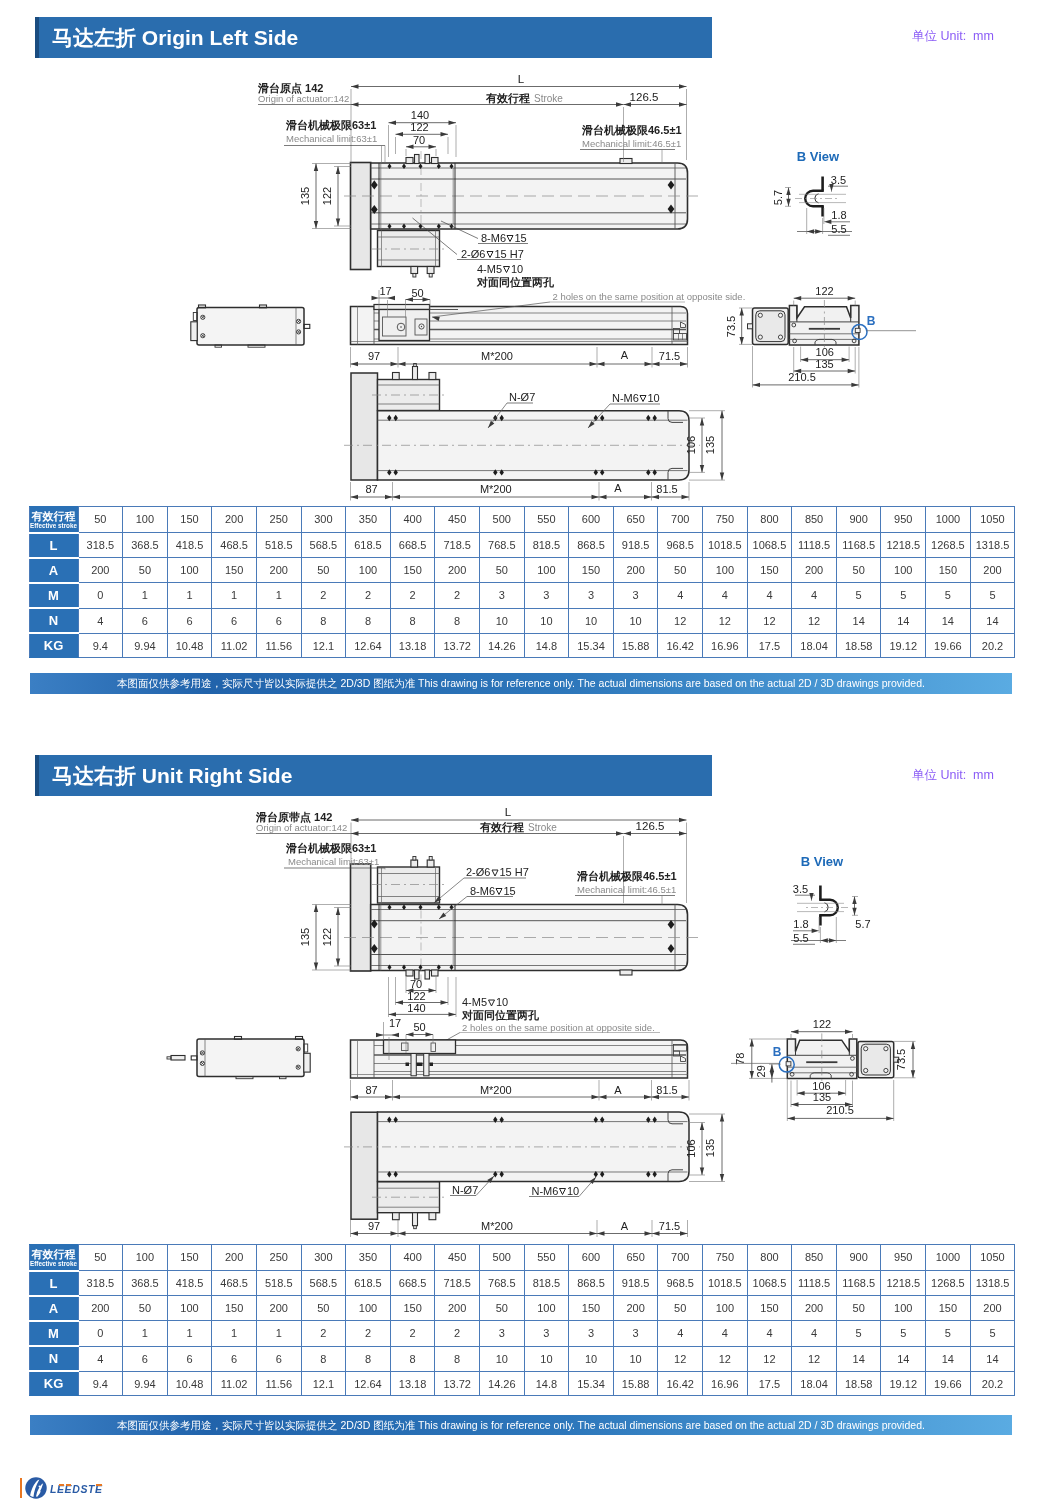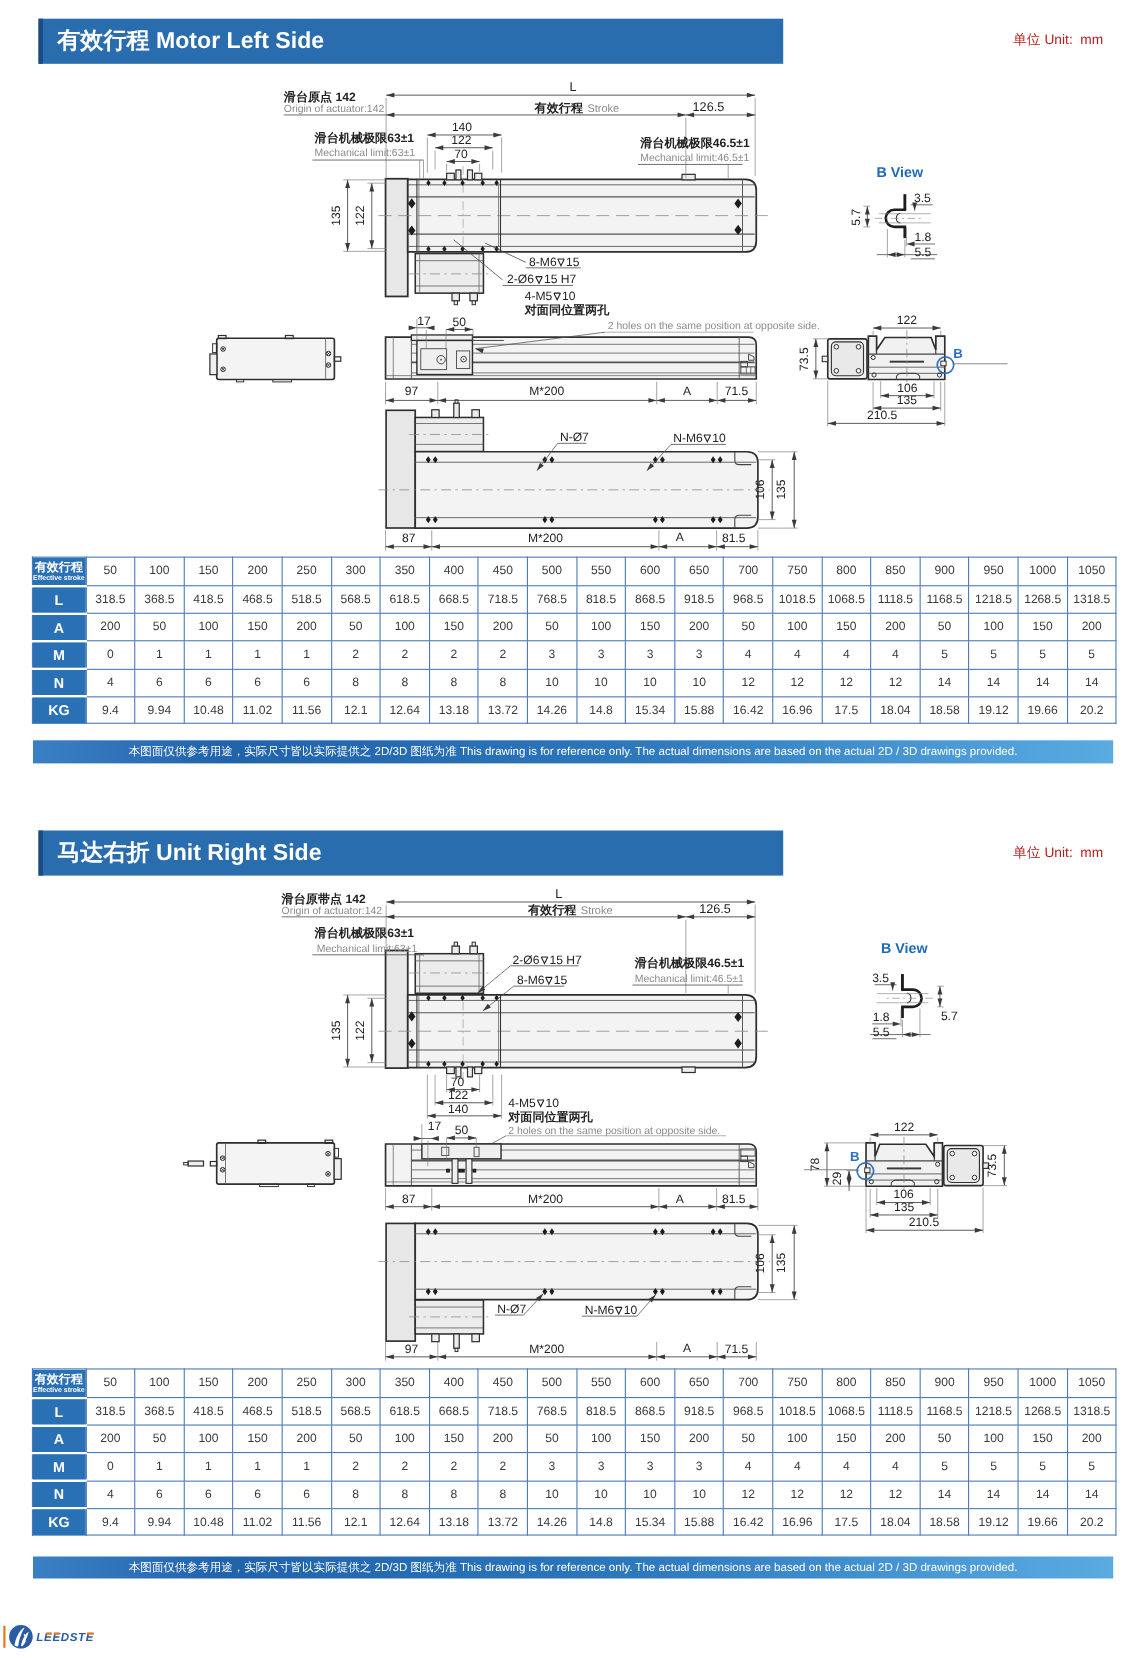--- a/index.html
+++ b/index.html
@@ -1,33 +1,33 @@
 <!DOCTYPE html>
 <html><head><meta charset="utf-8">
 <style>
 html,body{margin:0;padding:0}
 body{width:1039px;height:1507px;position:relative;background:#fff;font-family:"Liberation Sans",sans-serif;overflow:hidden}
 .bar{position:absolute;left:35px;width:677px;height:41px;background:#2a6dae;border-left:4px solid #1a4c80;box-sizing:border-box;color:#fff;font-size:21px;font-weight:bold;line-height:41px;padding-left:13px}
-.unit{position:absolute;width:100px;text-align:center;font-size:12.5px;color:#b91c1c}
+.unit{position:absolute;width:100px;text-align:left;font-size:12.5px;color:#8b5cf6}
 .tb{position:absolute;left:28.5px;border-collapse:collapse;table-layout:fixed;width:986px}
 .tb td{border:1px solid #4a7ab8;height:23.2px;text-align:center;vertical-align:middle;font-size:11px;color:#3a3a3a;padding:0;overflow:hidden}
 .tb td.h{background:#2a70b5;color:#fff;font-weight:bold;font-size:13px;border-top:2.5px solid #fff;border-bottom:2.5px solid #fff}
 .tb td.f{font-size:11px}
 .tb tr:first-child td{height:25px}
 .tb tr:first-child td.h{border-top:1.5px solid #2a70b5}
 .tb tr:last-child td.h{border-bottom:1.5px solid #2a70b5}
 .cz{font-size:11px;line-height:12px;margin-top:2px}
 .ce{font-size:6.3px;line-height:8px;white-space:nowrap}
 .disc{position:absolute;left:30px;width:982px;height:20.5px;background:linear-gradient(90deg,#3b7fc4 0%,#2163ab 18%,#2d77bb 55%,#5aabe2 100%);color:#fff;font-size:10.5px;line-height:20.5px;text-align:center}
-.logo{position:absolute;left:0;top:1476px;width:120px;height:28px}
+.logo{position:absolute;left:17px;top:1476px;width:120px;height:28px}
 .obar{position:absolute;left:2.7px;top:1.7px;width:2.5px;height:20.7px;background:#e87722}
 .ltxt{position:absolute;left:33px;top:6.5px;font-size:10.5px;font-weight:bold;font-style:italic;color:#2a5ba5;letter-spacing:0.6px}
 </style></head>
 <body>
-<div class="bar" style="top:16.5px">有效行程 Motor Left Side</div>
+<div class="bar" style="top:16.5px">马达左折 Origin Left Side</div>
 <div class="unit" style="left:912px;top:28px">单位 Unit:&nbsp;&nbsp;mm</div>
 <div class="bar" style="top:755px">马达右折 Unit Right Side</div>
 <div class="unit" style="left:912px;top:767px">单位 Unit:&nbsp;&nbsp;mm</div>
 <svg width="1039" height="1507" viewBox="0 0 1039 1507" xmlns="http://www.w3.org/2000/svg" style="position:absolute;left:0;top:0" font-family="Liberation Sans, sans-serif">
     <g>
       <rect x="350.5" y="162.5" width="20.2" height="107" fill="#e7e7e7" stroke="#2e2e2e" stroke-width="1.6"></rect>
       <path d="M370.7,163 H677.5 Q687.5,163 687.5,173 V219 Q687.5,229 677.5,229 H370.7 Z" fill="#f3f3f3" stroke="#2e2e2e" stroke-width="1.6"></path>
       <line x1="370.7" y1="168" x2="686" y2="168" stroke="#555" stroke-width="0.8"></line>
       <line x1="370.7" y1="179" x2="686" y2="179" stroke="#555" stroke-width="1.0"></line>
       <line x1="370.7" y1="212.8" x2="686" y2="212.8" stroke="#555" stroke-width="1.0"></line>

